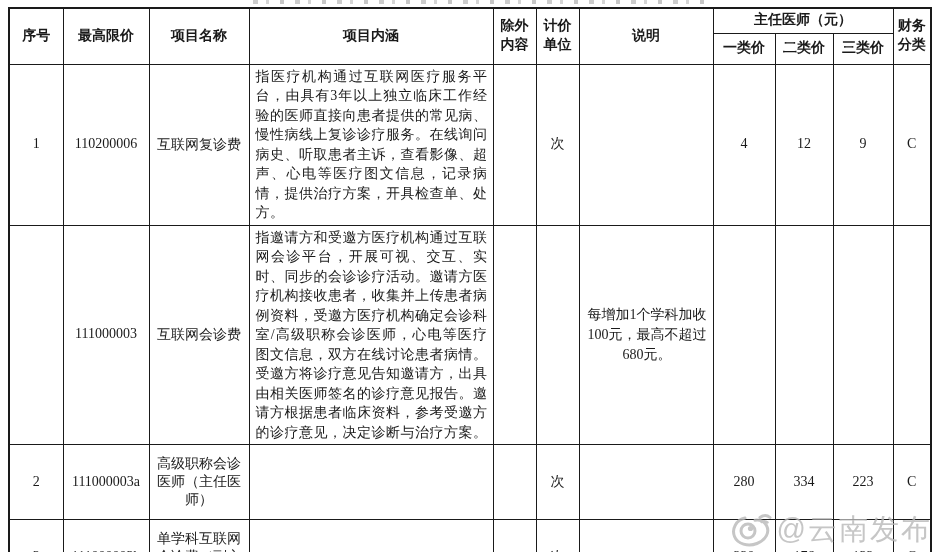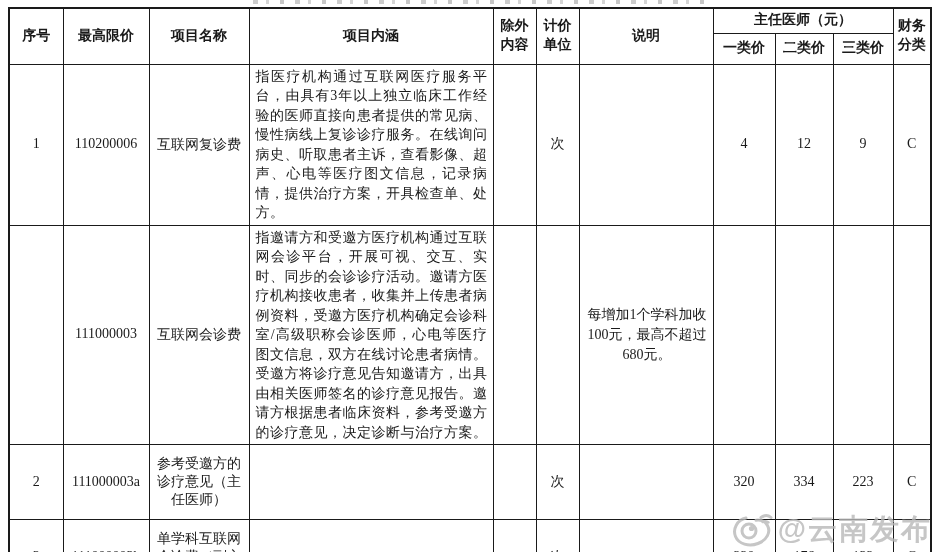--- a/index.html
+++ b/index.html
@@ -49,21 +49,21 @@
     text-align:center;
     padding:2px 4px 2px 6px;
     line-height:20px;
   }
   td.cell-name{padding:10px 4px;line-height:18px;}
   .watermark{
     position:absolute;right:4px;bottom:2px;
     display:flex;align-items:center;gap:3px;
     color:var(--watermark);opacity:.8;
     font-family:"Liberation Sans","DejaVu Sans",sans-serif;
-    font-weight:bold;font-size:29px;letter-spacing:2px;
+    font-weight:normal;font-size:29px;letter-spacing:2px;
     pointer-events:none;white-space:nowrap;
   }
   .watermark svg{display:block;}
 </style>
 </head>
 <body>
 
 <div class="title-remnant"></div>
 
 <table class="price-table">
@@ -121,26 +121,26 @@
       <td></td>
       <td class="cell-note">每增加1个学科加收100元，最高不超过680元。</td>
       <td></td>
       <td></td>
       <td></td>
       <td></td>
     </tr>
     <tr style="height:64px">
       <td>2</td>
       <td>111000003a</td>
-      <td class="cell-name">参考受邀方的诊疗意见（主任医师）</td>
+      <td class="cell-name">高级职称会诊医师（主任医师）</td>
       <td class="cell-content"></td>
       <td></td>
       <td>次</td>
       <td class="cell-note"></td>
-      <td>320</td>
+      <td>280</td>
       <td>334</td>
       <td>223</td>
       <td>C</td>
     </tr>
     <tr style="height:58px">
       <td>3</td>
       <td>111000003b</td>
       <td class="cell-name">单学科互联网会诊费（副主任医师）</td>
       <td class="cell-content"></td>
       <td></td>

